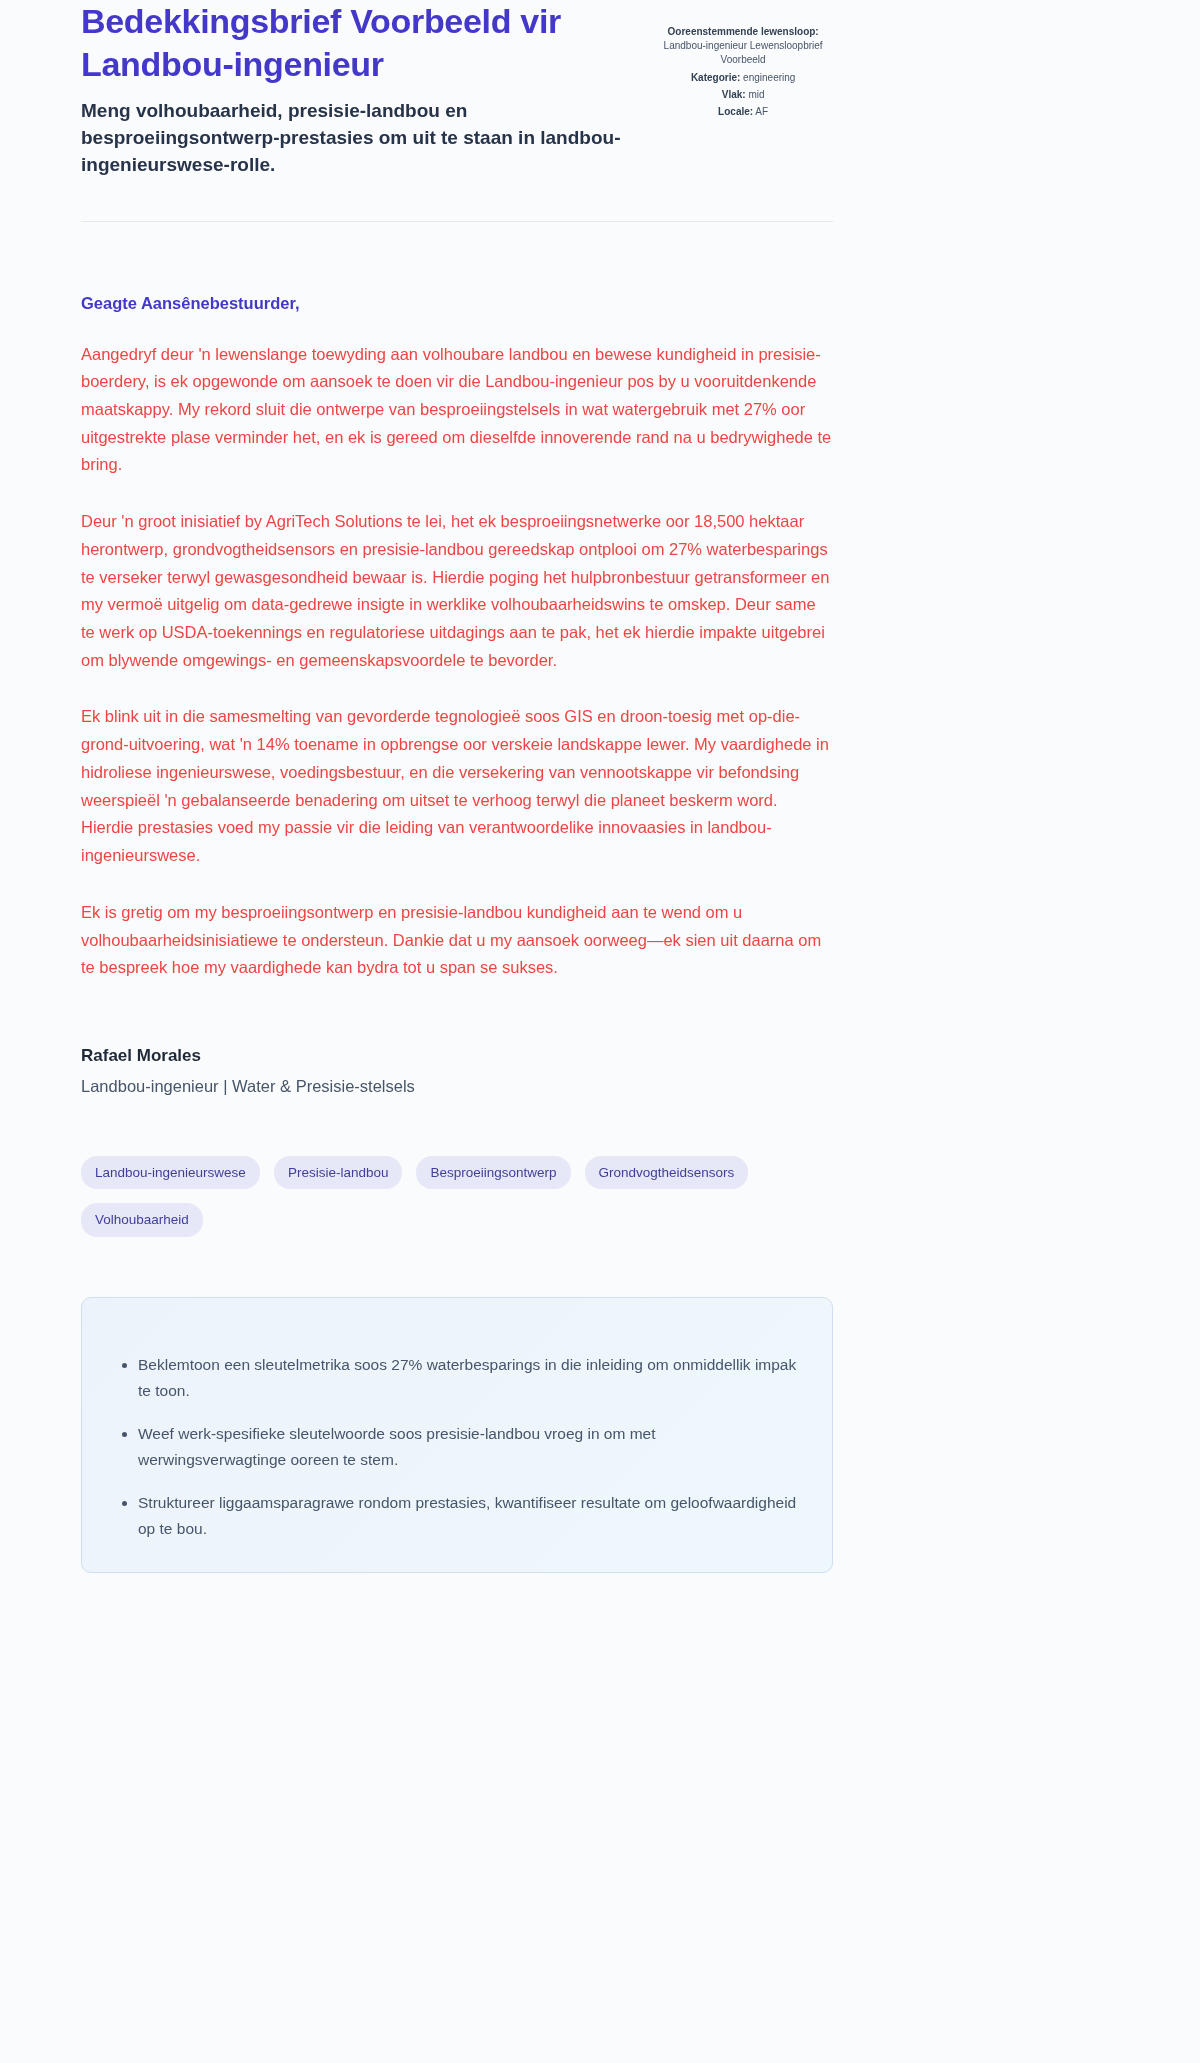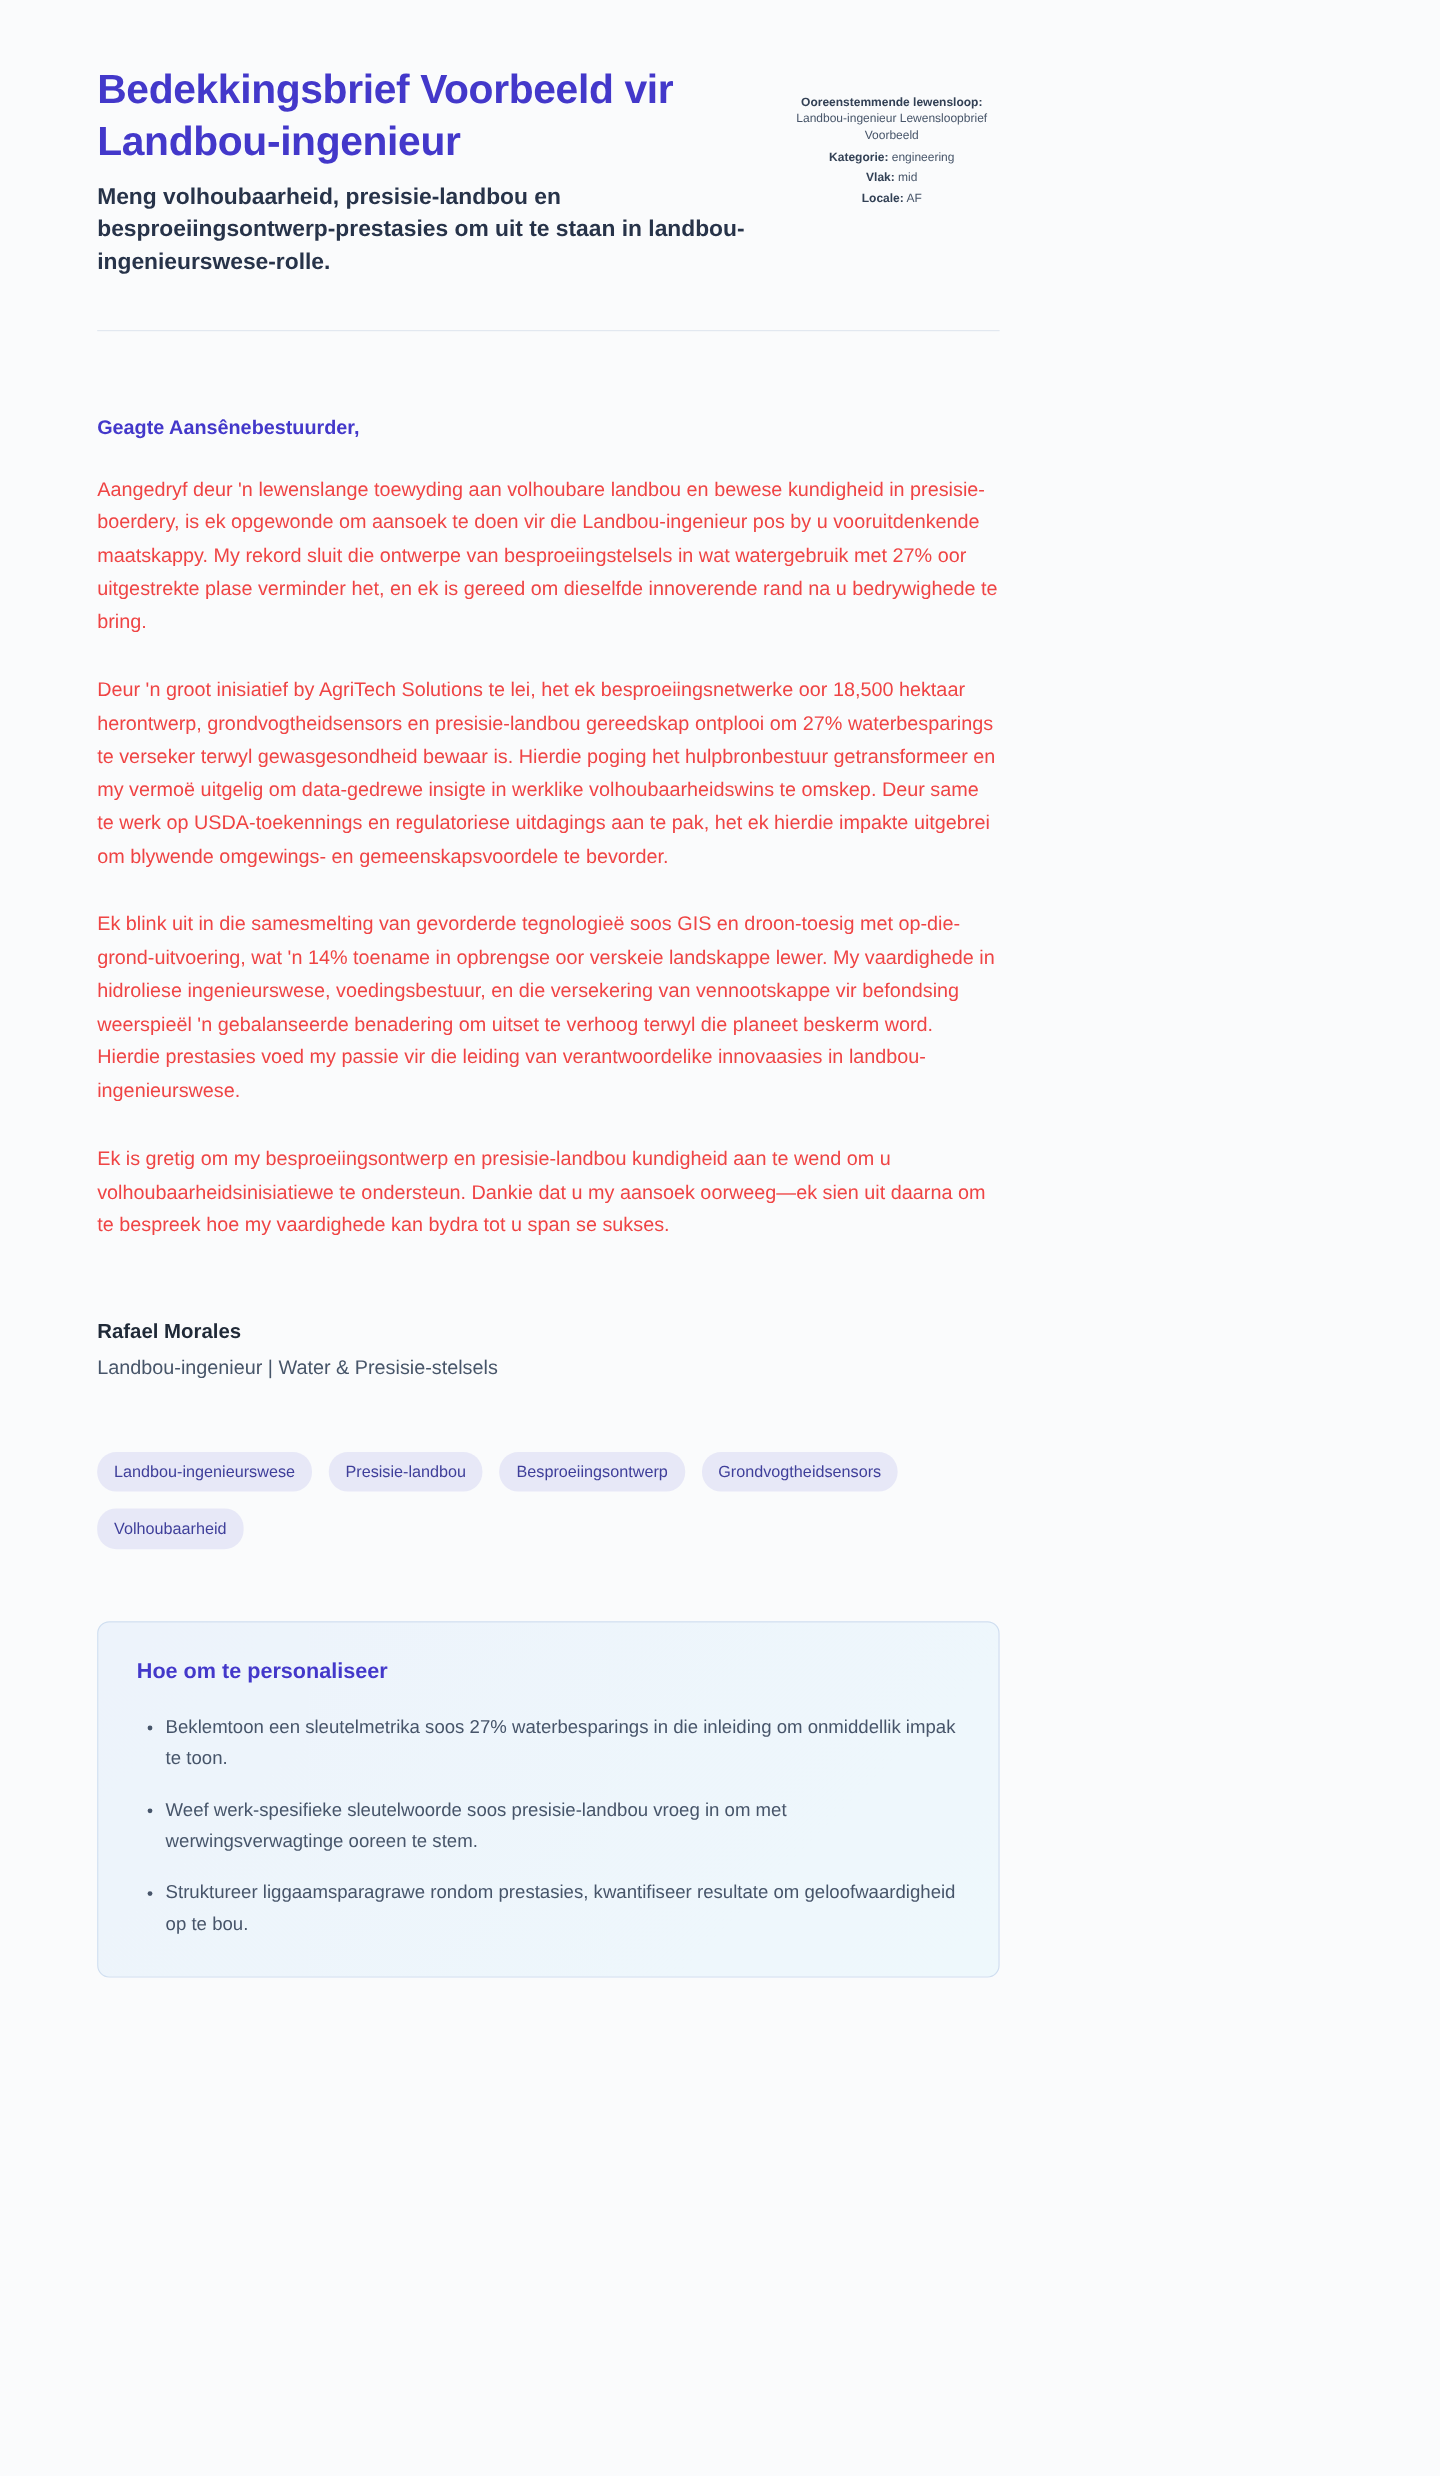--- a/index.html
+++ b/index.html
@@ -7,21 +7,20 @@
   body {
     width: 1200px;
     min-height: 2063px;
     font-family: "Liberation Sans", "DejaVu Sans", sans-serif;
     color: #334155;
     position: relative;
   }
   .page {
     width: 752px;
     margin-left: 81px;
-    padding-top: 54px;
   }
   
   .header { display: flex; justify-content: space-between; gap: 28px; }
   .header-left { width: 545px; }
   .doc-title {
     color: #4338ca;
     font-size: 34px;
     font-weight: 800;
     line-height: 1.26;
     letter-spacing: -0.3px;
@@ -157,21 +156,20 @@
 
   <div class="tags">
     <span class="tag">Landbou-ingenieurswese</span>
     <span class="tag">Presisie-landbou</span>
     <span class="tag">Besproeiingsontwerp</span>
     <span class="tag">Grondvogtheidsensors</span>
     <span class="tag">Volhoubaarheid</span>
   </div>
 
   <div class="tipbox">
-    <h2 class="tipbox-title">Hoe om te personaliseer</h2>
     <ul>
       <li>Beklemtoon een sleutelmetrika soos 27% waterbesparings in die inleiding om onmiddellik impak te toon.</li>
       <li>Weef werk-spesifieke sleutelwoorde soos presisie-landbou vroeg in om met werwingsverwagtinge ooreen te stem.</li>
       <li>Struktureer liggaamsparagrawe rondom prestasies, kwantifiseer resultate om geloofwaardigheid op te bou.</li>
     </ul>
   </div>
 
 </div>
 
 </body></html>

